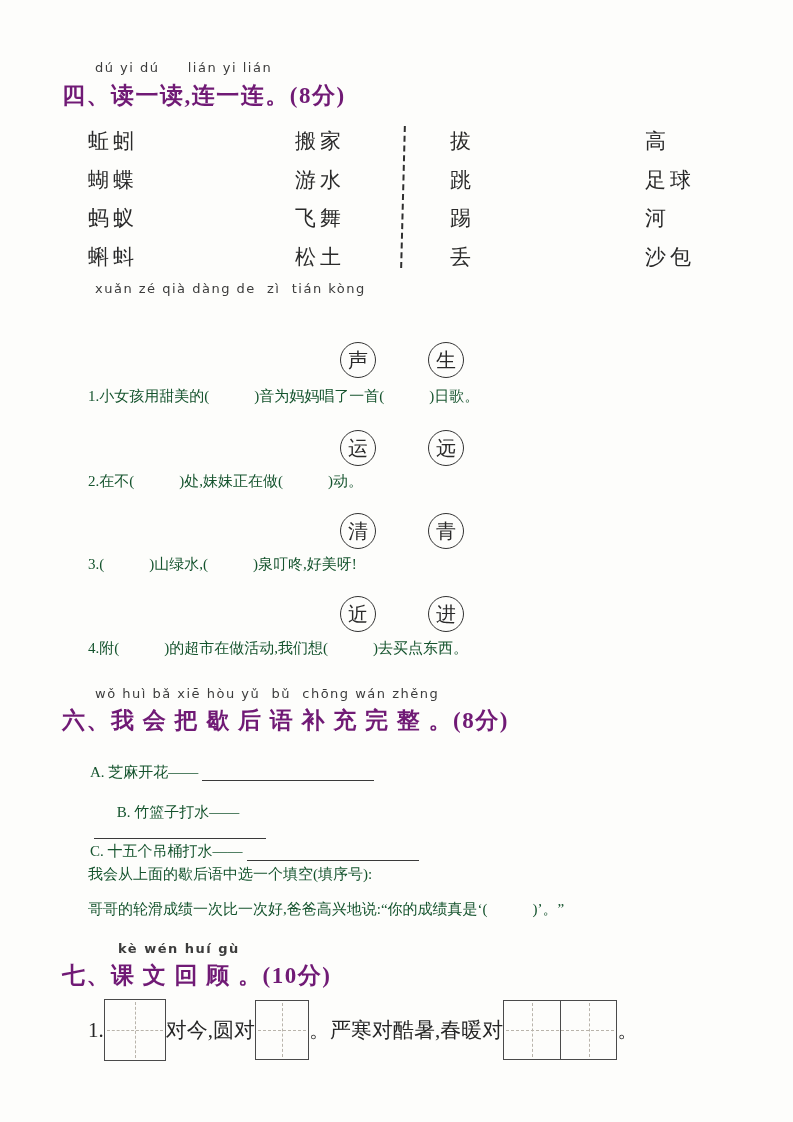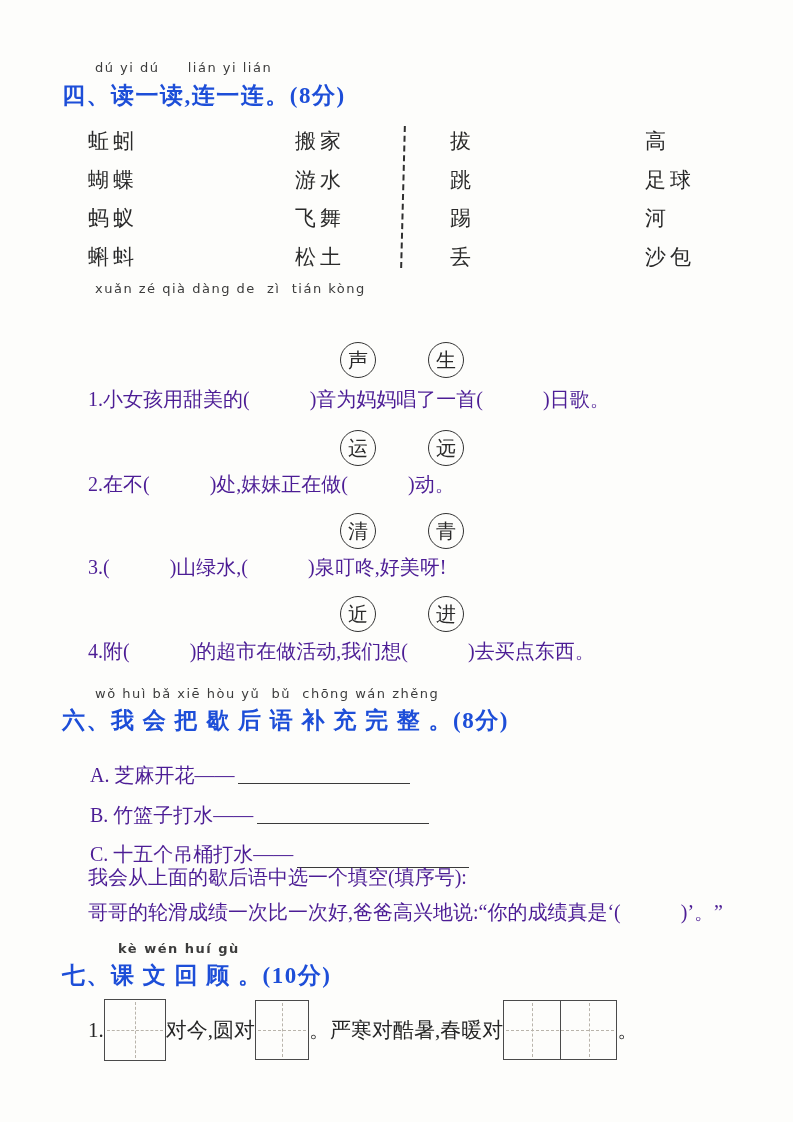--- a/index.html
+++ b/index.html
@@ -18,27 +18,27 @@
     font-size:13px;
     color:#3c3c3c;
     letter-spacing:1.5px;
     white-space:pre;
   }
   .sec-title{
     font-size:23px;
     font-weight:700;
     letter-spacing:1.5px;
     white-space:pre;
-    color:#1d4ed8;
+    color:#701a75;
   }
   .body-text{
-    font-size:20px;
+    font-size:15px;
     line-height:1.35;
     white-space:pre;
-    color:#4c1d95;
+    color:#14532d;
   }
   .match-col{display:flex;flex-direction:column;}
   .match-row{
     height:38.5px;display:flex;align-items:center;
     font-size:21px;letter-spacing:4px;color:#2a2a2a;
   }
   .divider{
     width:0;height:142px;
     border-left:2px dashed #2f2f2f;
     transform:rotate(1.5deg);
@@ -145,21 +145,21 @@
   </div>
   <div class="abs body-text" style="left:88px;top:638px;">4.附(　　　)的超市在做活动,我们想(　　　)去买点东西。</div>
 
   <div class="abs pinyin" style="left:95px;top:686px;">wǒ huì bǎ xiē hòu yǔ  bǔ  chōng wán zhěng</div>
   <div class="abs sec-title" style="left:62px;top:705px;">六、我 会 把 歇 后 语 补 充 完 整 。(8分)</div>
 
   <div class="abs hline-row" style="left:90px;top:746px;">
     <span class="body-text">A. 芝麻开花——</span>
     <span class="blank"></span>
   </div>
-  <div class="abs hline-row" style="left:90px;top:786px;">
+  <div class="abs hline-row" style="left:90px;top:786px;flex-direction:column;">
     <span class="body-text">B. 竹篮子打水——</span>
     <span class="blank"></span>
   </div>
   <div class="abs hline-row" style="left:90px;top:825px;align-items:flex-end;">
     <span class="body-text">C. 十五个吊桶打水——</span>
     <span class="blank"></span>
   </div>
 
   <div class="abs body-text" style="left:88px;top:864px;">我会从上面的歇后语中选一个填空(填序号):</div>
   <div class="abs body-text" style="left:88px;top:899px;">哥哥的轮滑成绩一次比一次好,爸爸高兴地说:“你的成绩真是‘(　　　)’。”</div>

